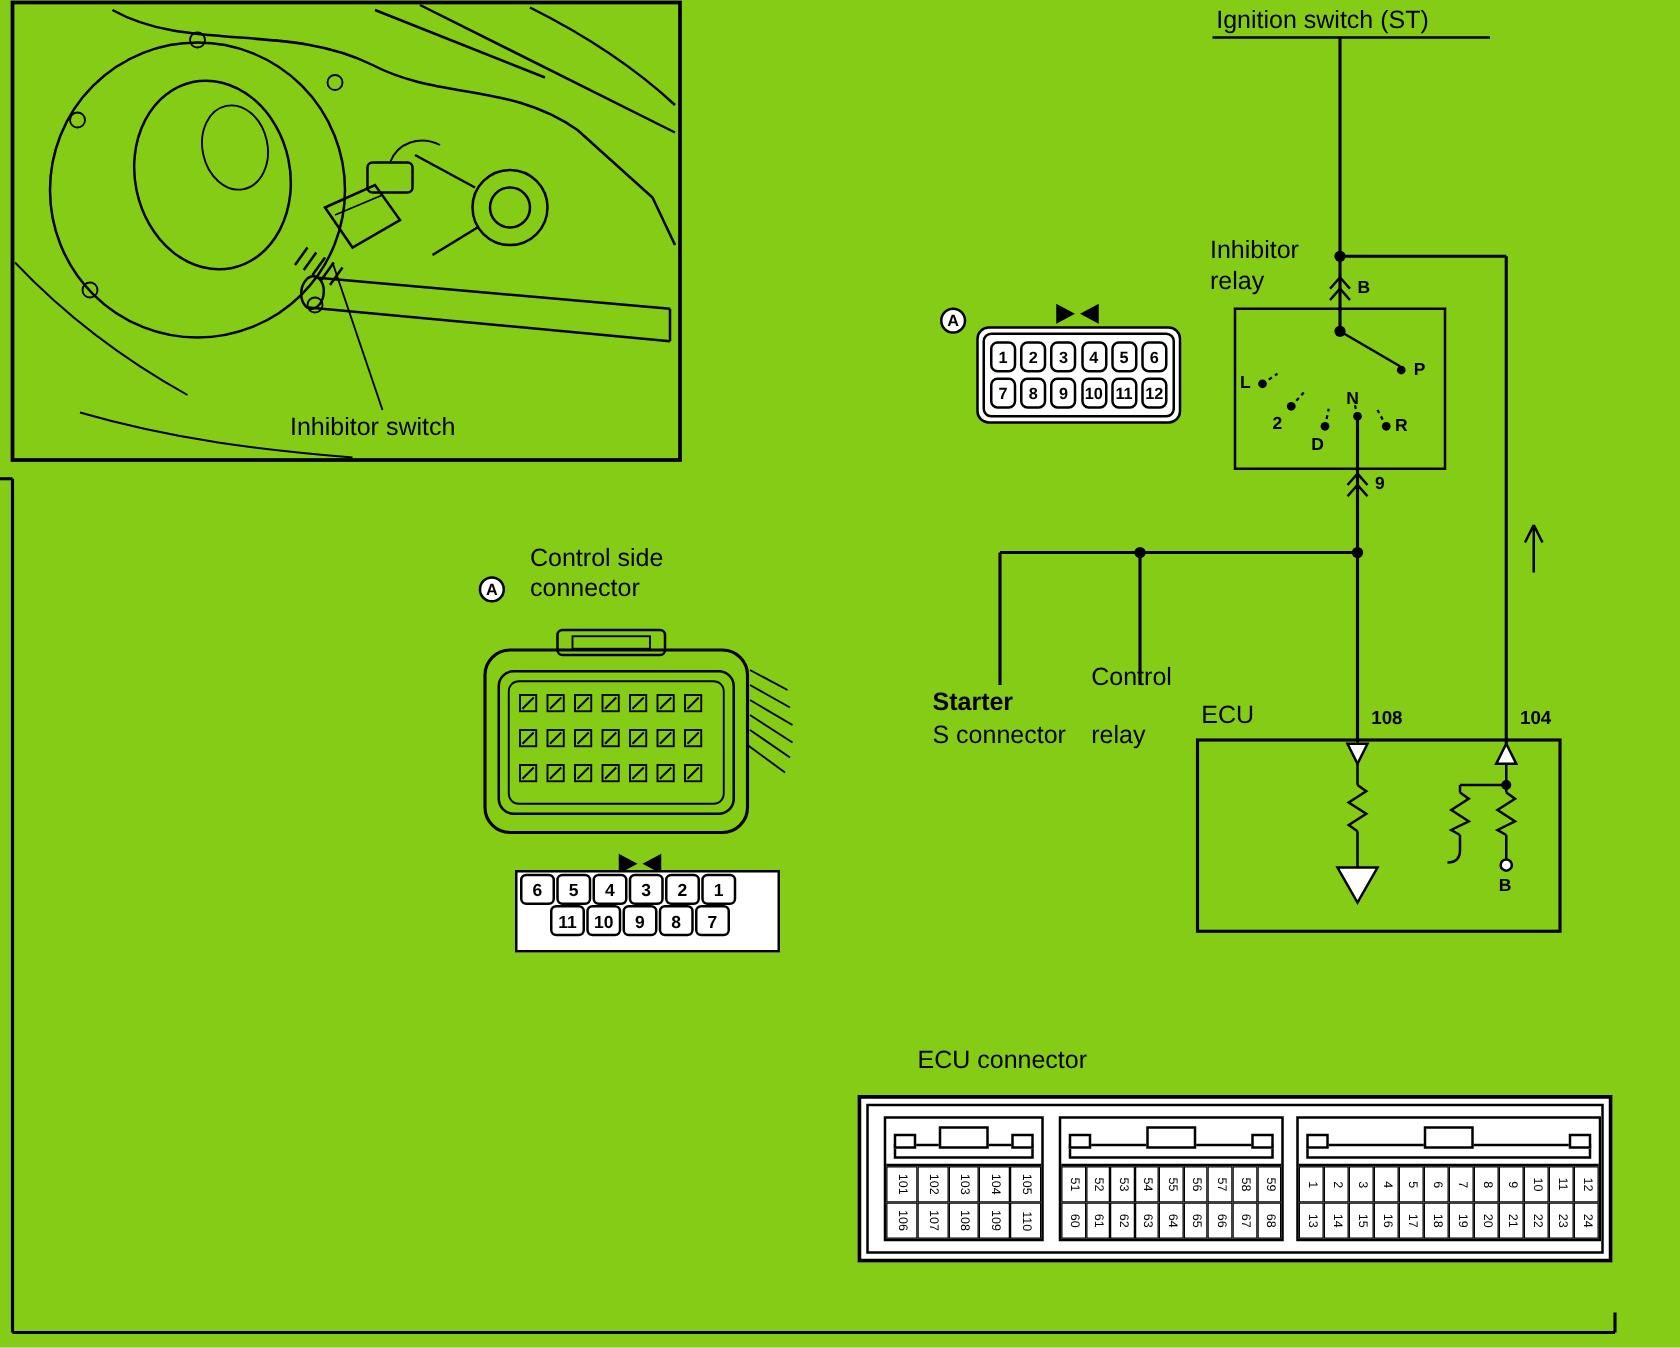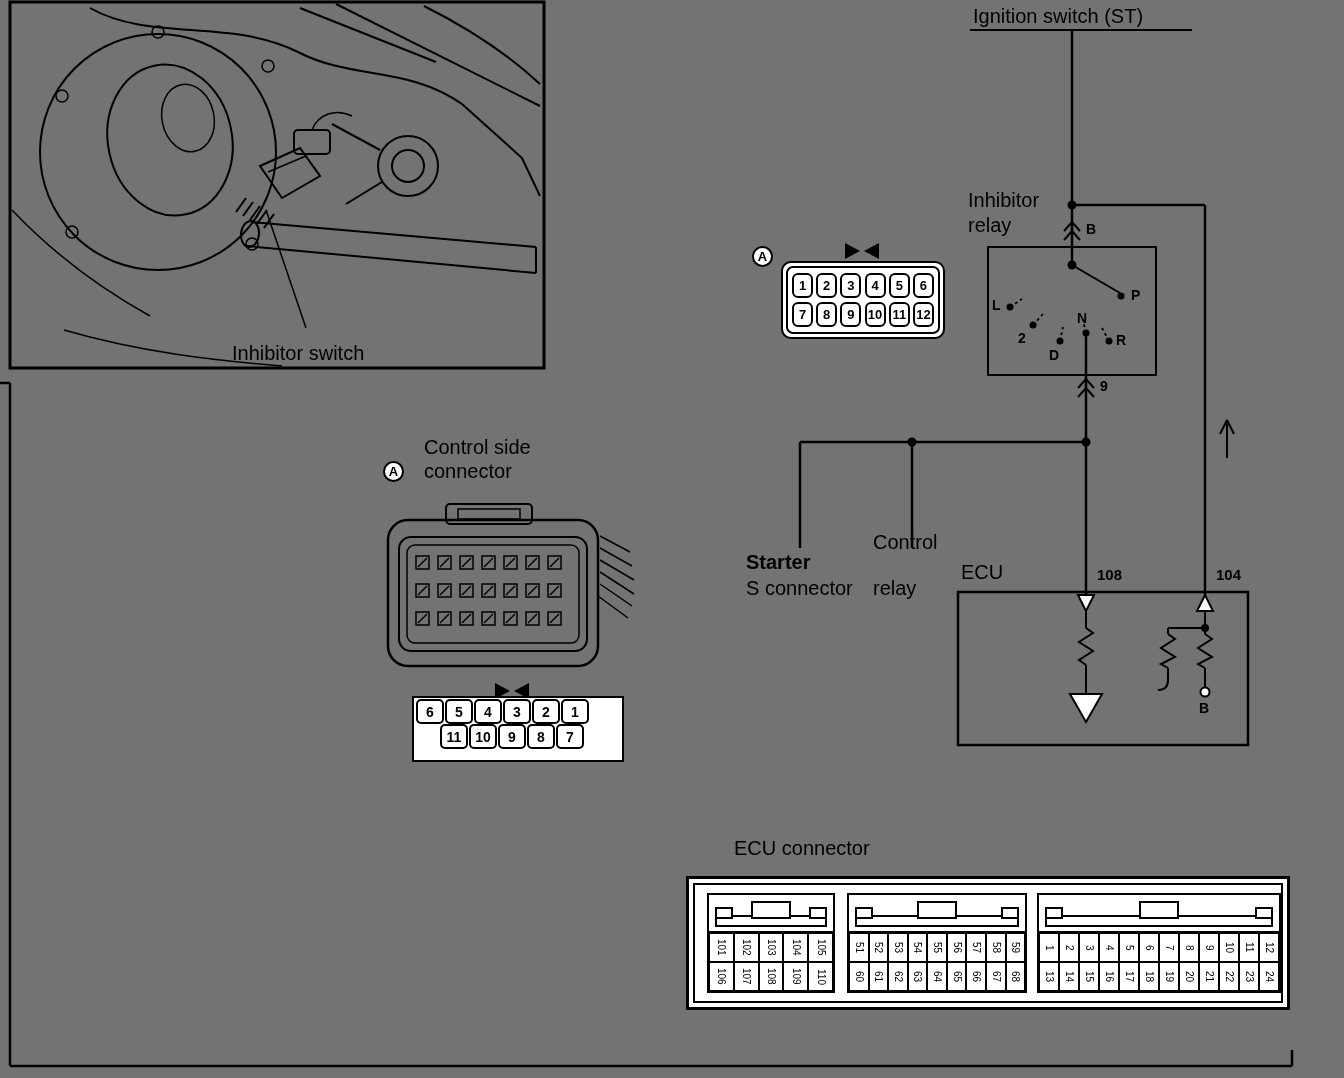--- a/index.html
+++ b/index.html
@@ -1,18 +1,18 @@
 <!DOCTYPE html>
 <html><head>
 <meta charset="utf-8">
 <style>
   * { margin:0; padding:0; box-sizing:border-box; }
   html,body { background:#ddd; }
   .page {
-    position:relative; width:1344px; height:1078px; background:#737373;
+    position:relative; width:1344px; height:1078px; background:#84cc16;
     font-family:"Liberation Sans", sans-serif; color:#000; overflow:hidden;
   }
   .svg-layer { position:absolute; left:0; top:0; }
   .lbl { position:absolute; white-space:nowrap; color:#000; }
   .lbl-lg { font-size:20px; }
   .lbl-md { font-size:15px; font-weight:bold; }
   .lbl-sm { font-size:14px; font-weight:bold; }
   .badge {
     position:absolute; width:21px; height:21px; border:2px solid #000; border-radius:50%;
     font-size:13px; font-weight:bold; display:flex; align-items:center; justify-content:center; background:#fff;
@@ -256,21 +256,21 @@
 
   <div class="lbl lbl-lg" style="left:746px; top:551px;font-weight:bold;">Starter</div>
   <div class="lbl lbl-lg" style="left:746px; top:577px;">S connector</div>
   <div class="lbl lbl-lg" style="left:873px; top:531px;">Control</div>
   <div class="lbl lbl-lg" style="left:873px; top:577px;">relay</div>
   <div class="lbl lbl-lg" style="left:961px; top:561px;">ECU</div>
   <div class="lbl lbl-md" style="left:1097px; top:566px;">108</div>
   <div class="lbl lbl-md" style="left:1216px; top:566px;">104</div>
   <div class="lbl lbl-sm" style="left:1199px; top:700px;">B</div>
 
-  <div class="lbl lbl-lg" style="left:232px; top:342px;">Inhibitor switch</div>
+  <div class="lbl lbl-lg" style="left:232px; top:331px;">Inhibitor switch</div>
 
   <div class="lbl lbl-lg" style="left:424px; top:436px;">Control side</div>
   <div class="lbl lbl-lg" style="left:424px; top:460px;">connector</div>
   <div class="lbl lbl-lg" style="left:734px; top:837px;">ECU connector</div>
 
   <div class="badge" style="left:752px; top:246px;">A</div>
   <div class="badge" style="left:383px; top:461px;">A</div>
 
   <div class="conn-a">
     <div class="conn-a-inner">

